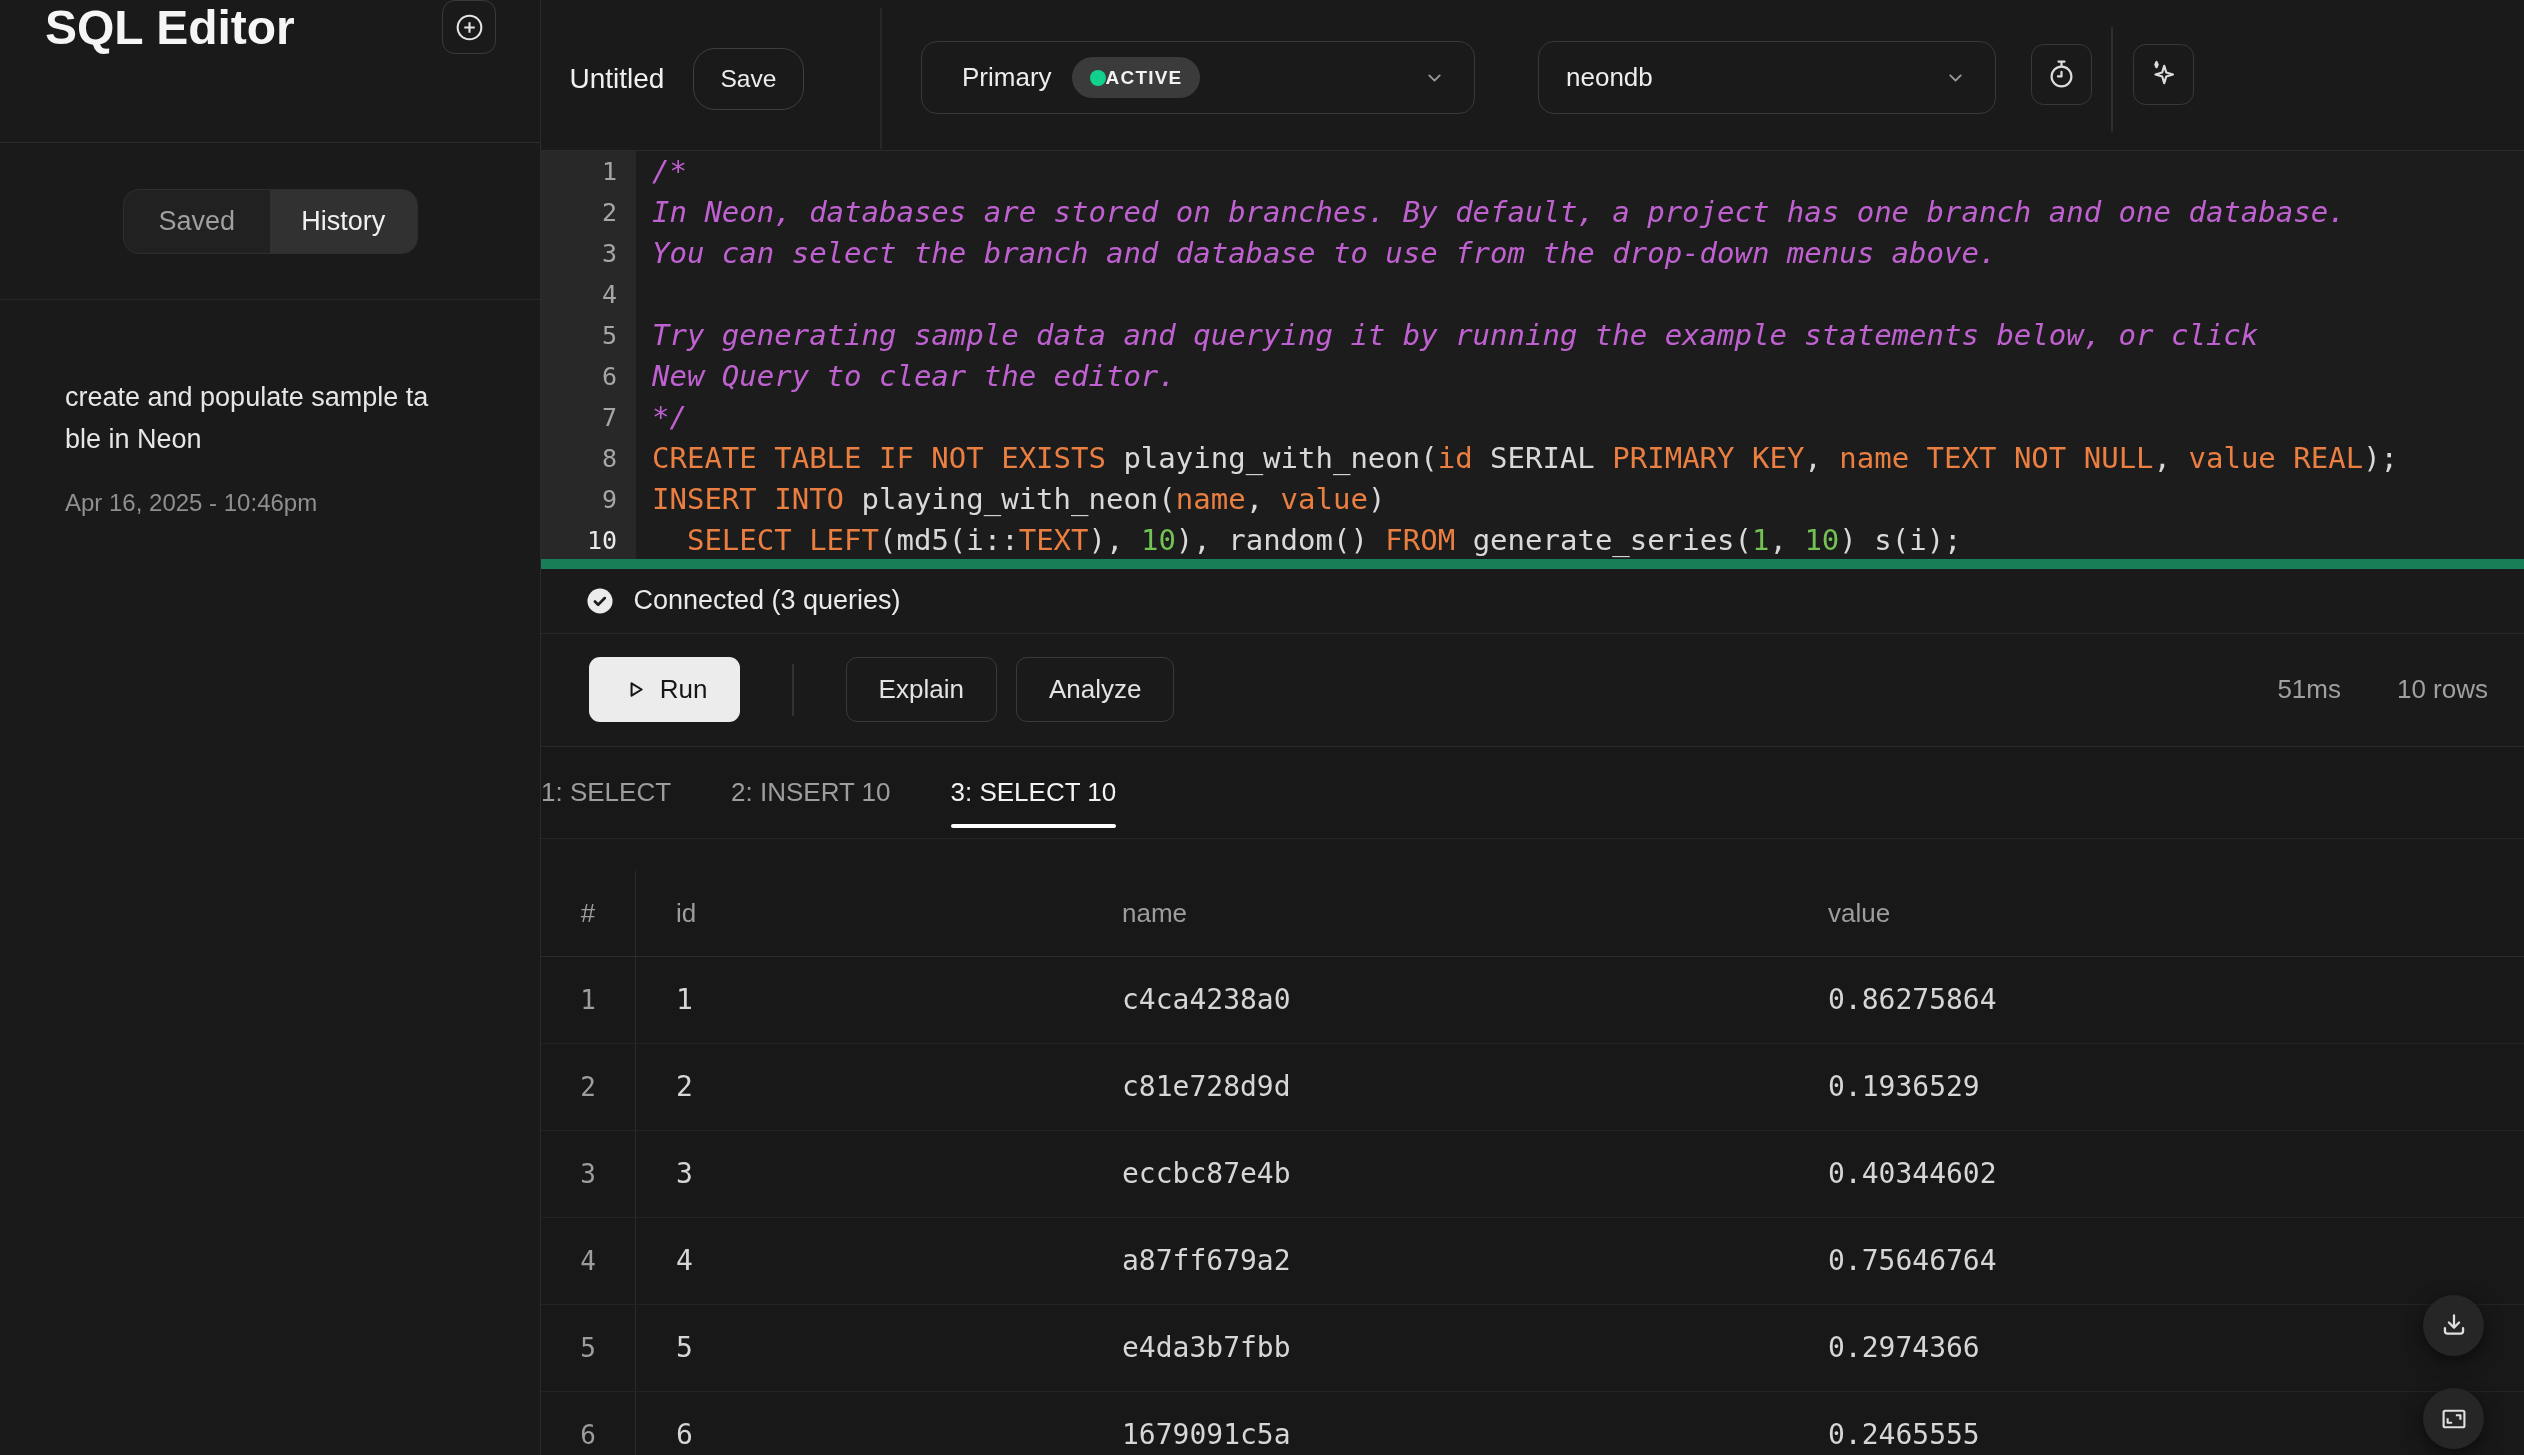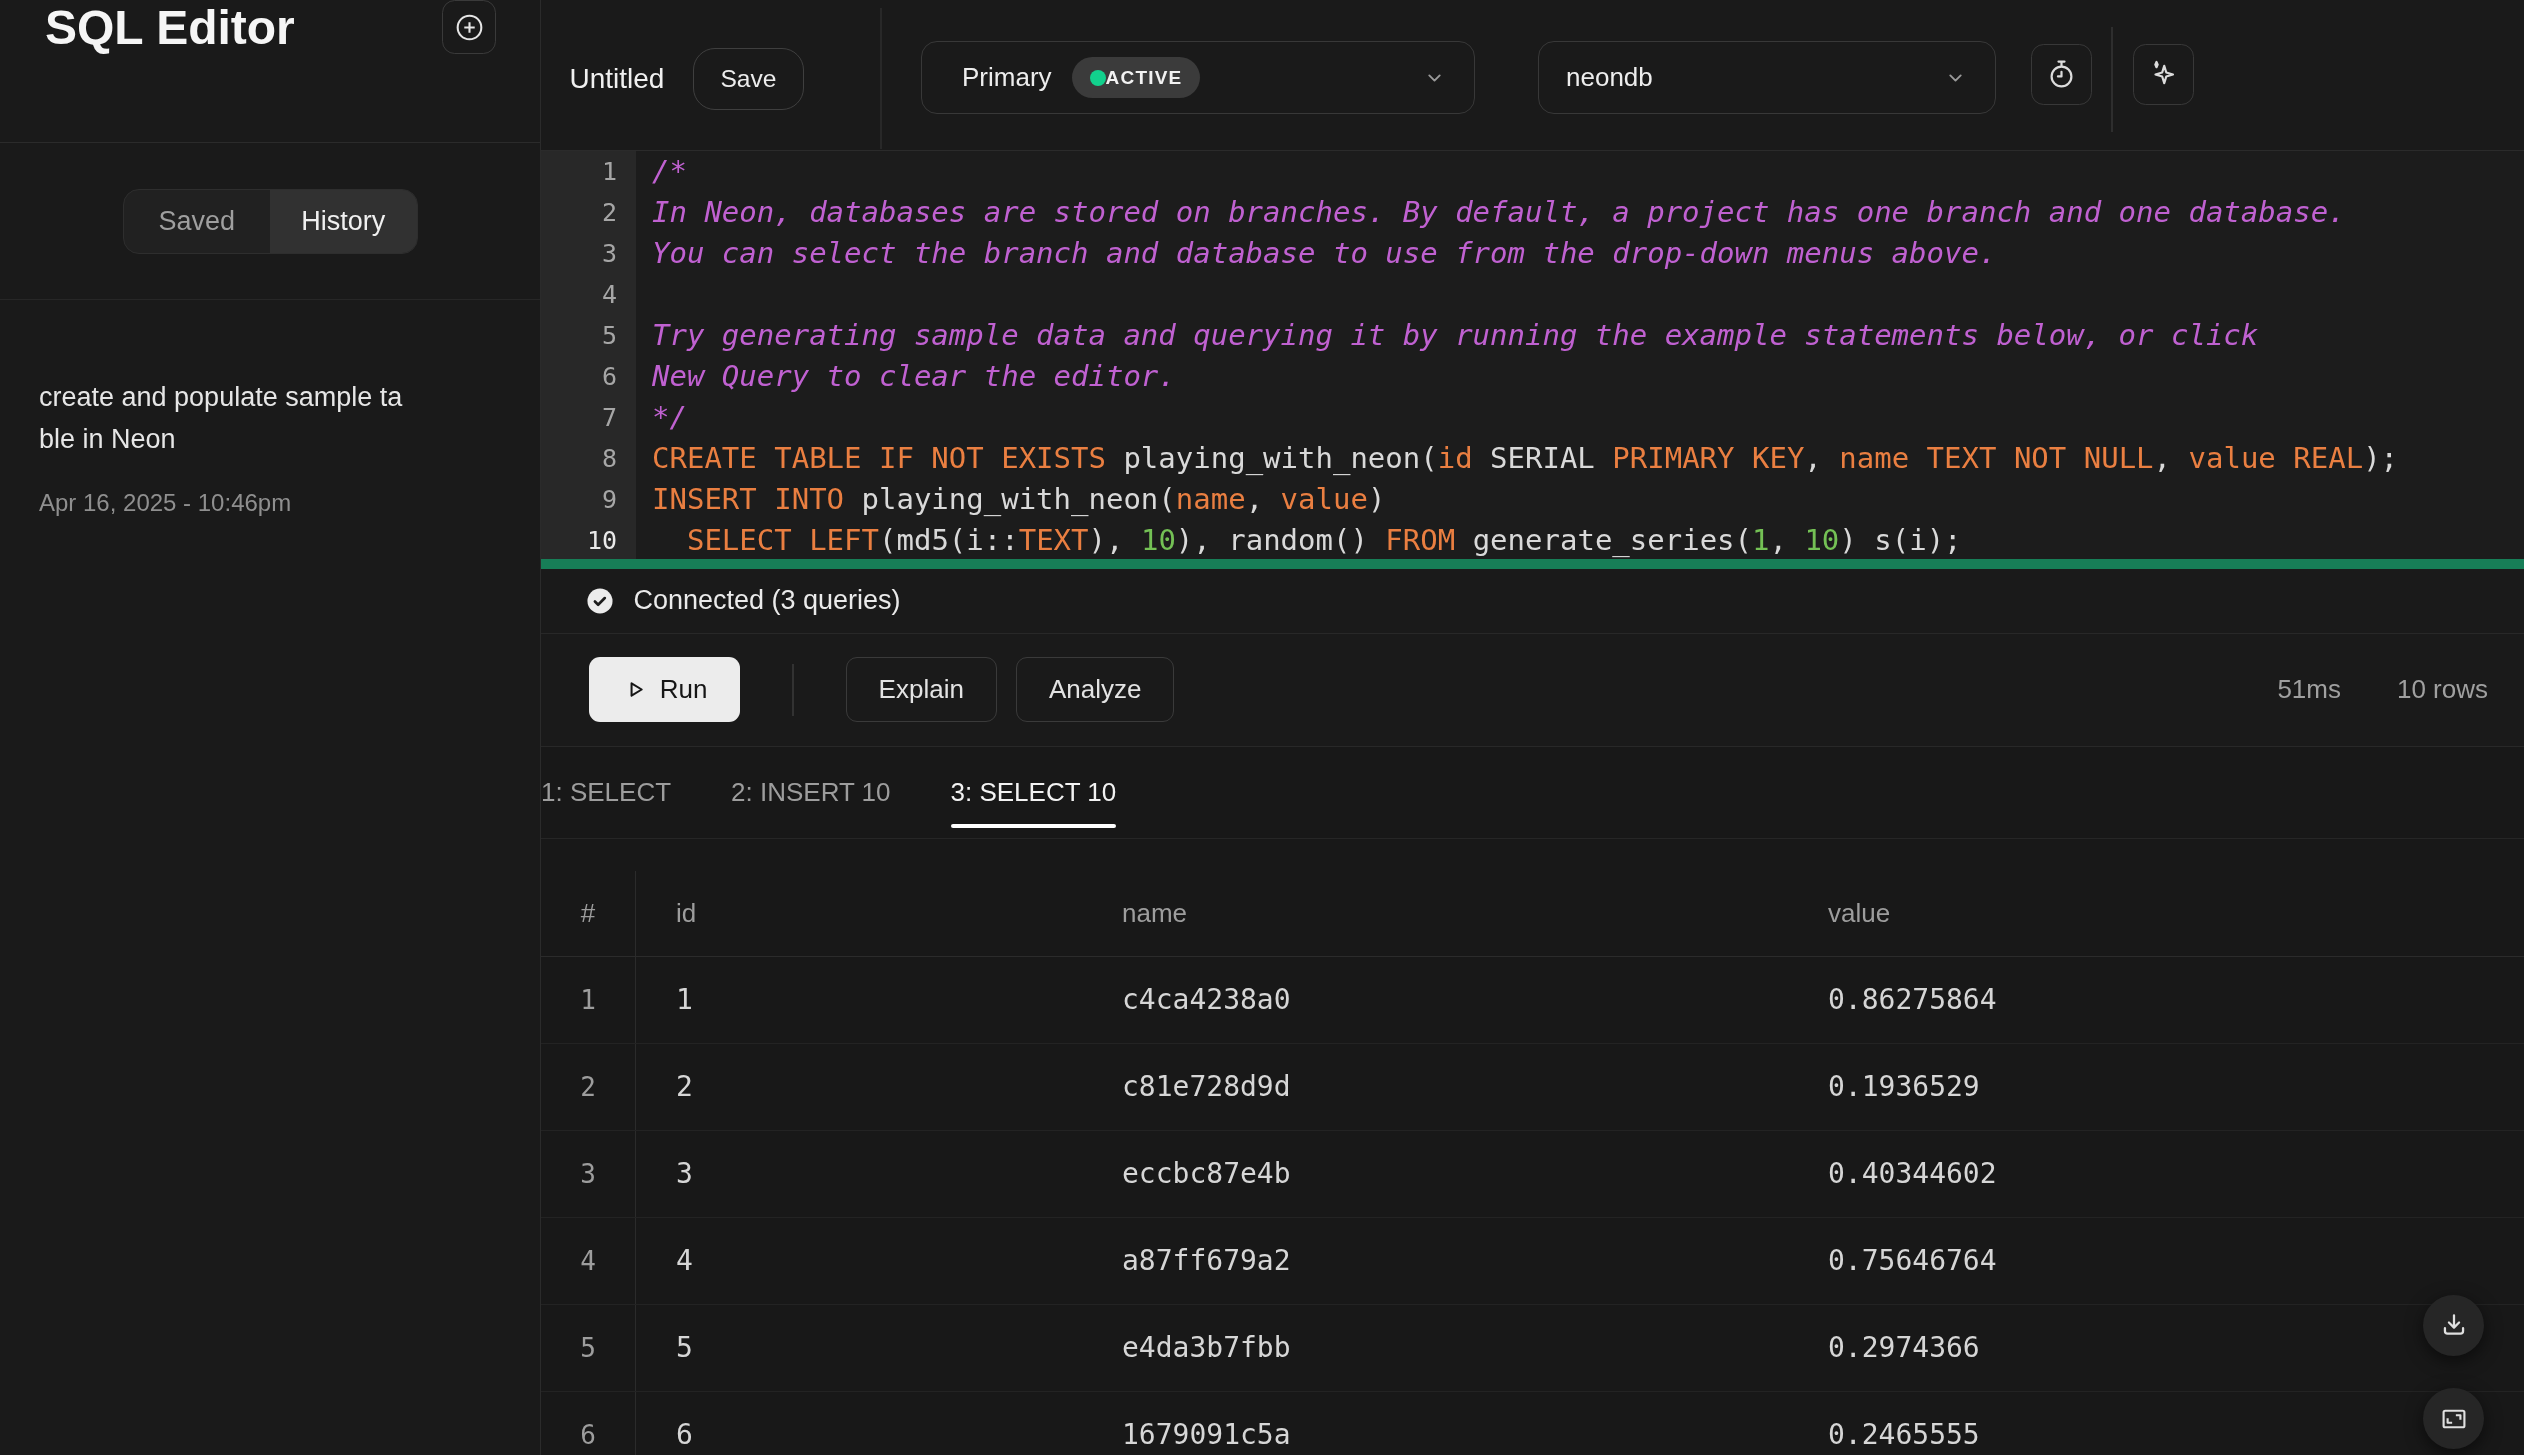--- a/index.html
+++ b/index.html
@@ -12,21 +12,21 @@
   }
   
   .sidebar { position:absolute; left:0; top:0; width:541px; height:100%; border-right:1.6px solid #2b2b2b; background:#1a1a1a; }
   .sidebar-header { height:143px; border-bottom:1.6px solid #2b2b2b; display:flex; align-items:flex-start; justify-content:space-between; padding:0 44px 0 45px; }
   .sidebar-title { font-size:48px; font-weight:700; color:#f5f5f5; }
   .new-query-btn { width:54px; height:54px; border:1.6px solid #3a3a3a; border-radius:12.7px; display:flex; align-items:center; justify-content:center; }
   .sidebar-tabs-area { height:157px; border-bottom:1.6px solid #272727; display:flex; align-items:center; justify-content:center; }
   .seg { display:flex; width:295px; height:65px; border:1.6px solid #2e2e2e; border-radius:16px; overflow:hidden; background:#212121; }
   .seg-btn { flex:1; font-size:27px; color:#9f9f9f; display:flex; align-items:center; justify-content:center; }
   .seg-btn.active { background:#313131; color:#f0f0f0; }
-  .history-list { padding:76px 39px; }
+  .history-list { padding:76px 65px; }
   .history-item { display:block; }
   .hi-title { font-size:27px; line-height:42px; color:#e6e6e6; width:365px; word-break:break-all; }
   .hi-date { margin-top:29px; font-size:24px; color:#8f8f8f; }
   
   .main { position:absolute; left:541px; top:8px; width:1984px; height:100%; }
   .topbar { position:relative; height:143px; border-bottom:1.6px solid #2b2b2b; display:flex; align-items:center; }
   .query-name { margin-left:28.5px; font-size:28px; color:#f0f0f0; }
   .save-btn { margin-left:28.5px; width:111px; height:62px; border:1.6px solid #3f3f3f; border-radius:22px; font-size:24.6px; color:#ececec; }
   .tb-vline { position:absolute; top:0; width:1.6px; height:141px; background:#282828; }
   .select { position:absolute; top:33px; height:73px; border:1.6px solid #383838; border-radius:16px; display:flex; align-items:center; padding:0 27px; }

